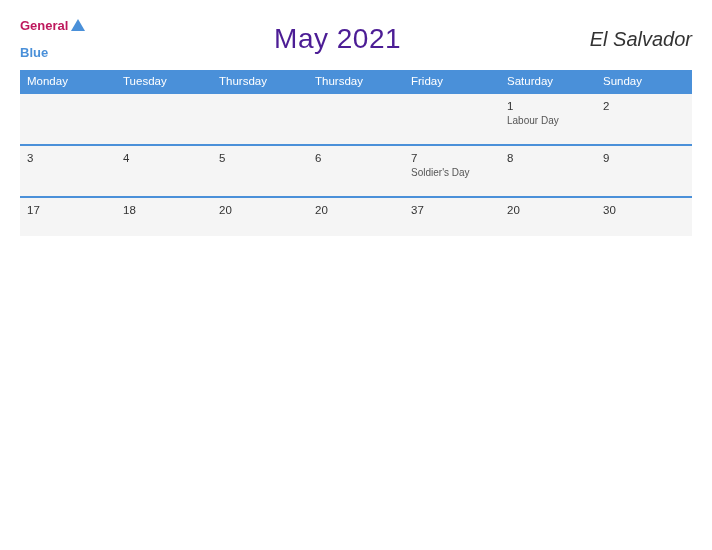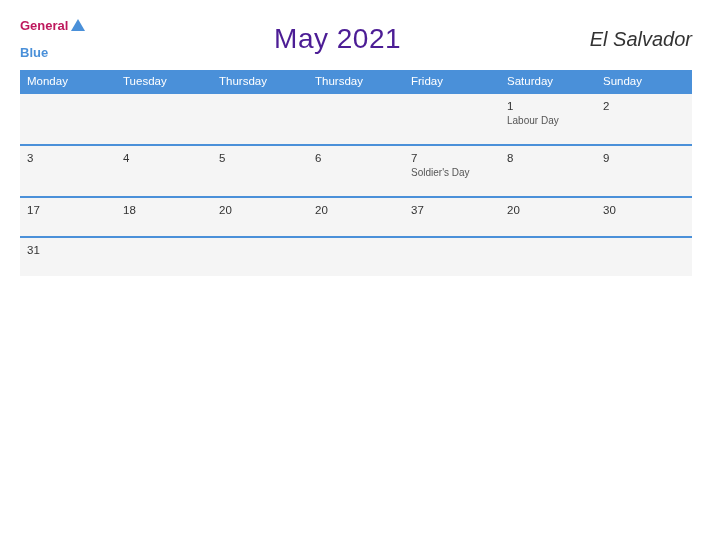--- a/index.html
+++ b/index.html
@@ -183,26 +183,15 @@
           <td>
             <span class="day-number">37</span>
           </td>
           <td>
             <span class="day-number">20</span>
           </td>
           <td>
             <span class="day-number">30</span>
           </td>
         </tr>
-        <tr>
-          <td>
-            <span class="day-number">31</span>
-          </td>
-          <td class="empty-cell"></td>
-          <td class="empty-cell"></td>
-          <td class="empty-cell"></td>
-          <td class="empty-cell"></td>
-          <td class="empty-cell"></td>
-          <td class="empty-cell"></td>
-        </tr>
       </tbody>
   </table>
 </div>
 
 </body></html>

